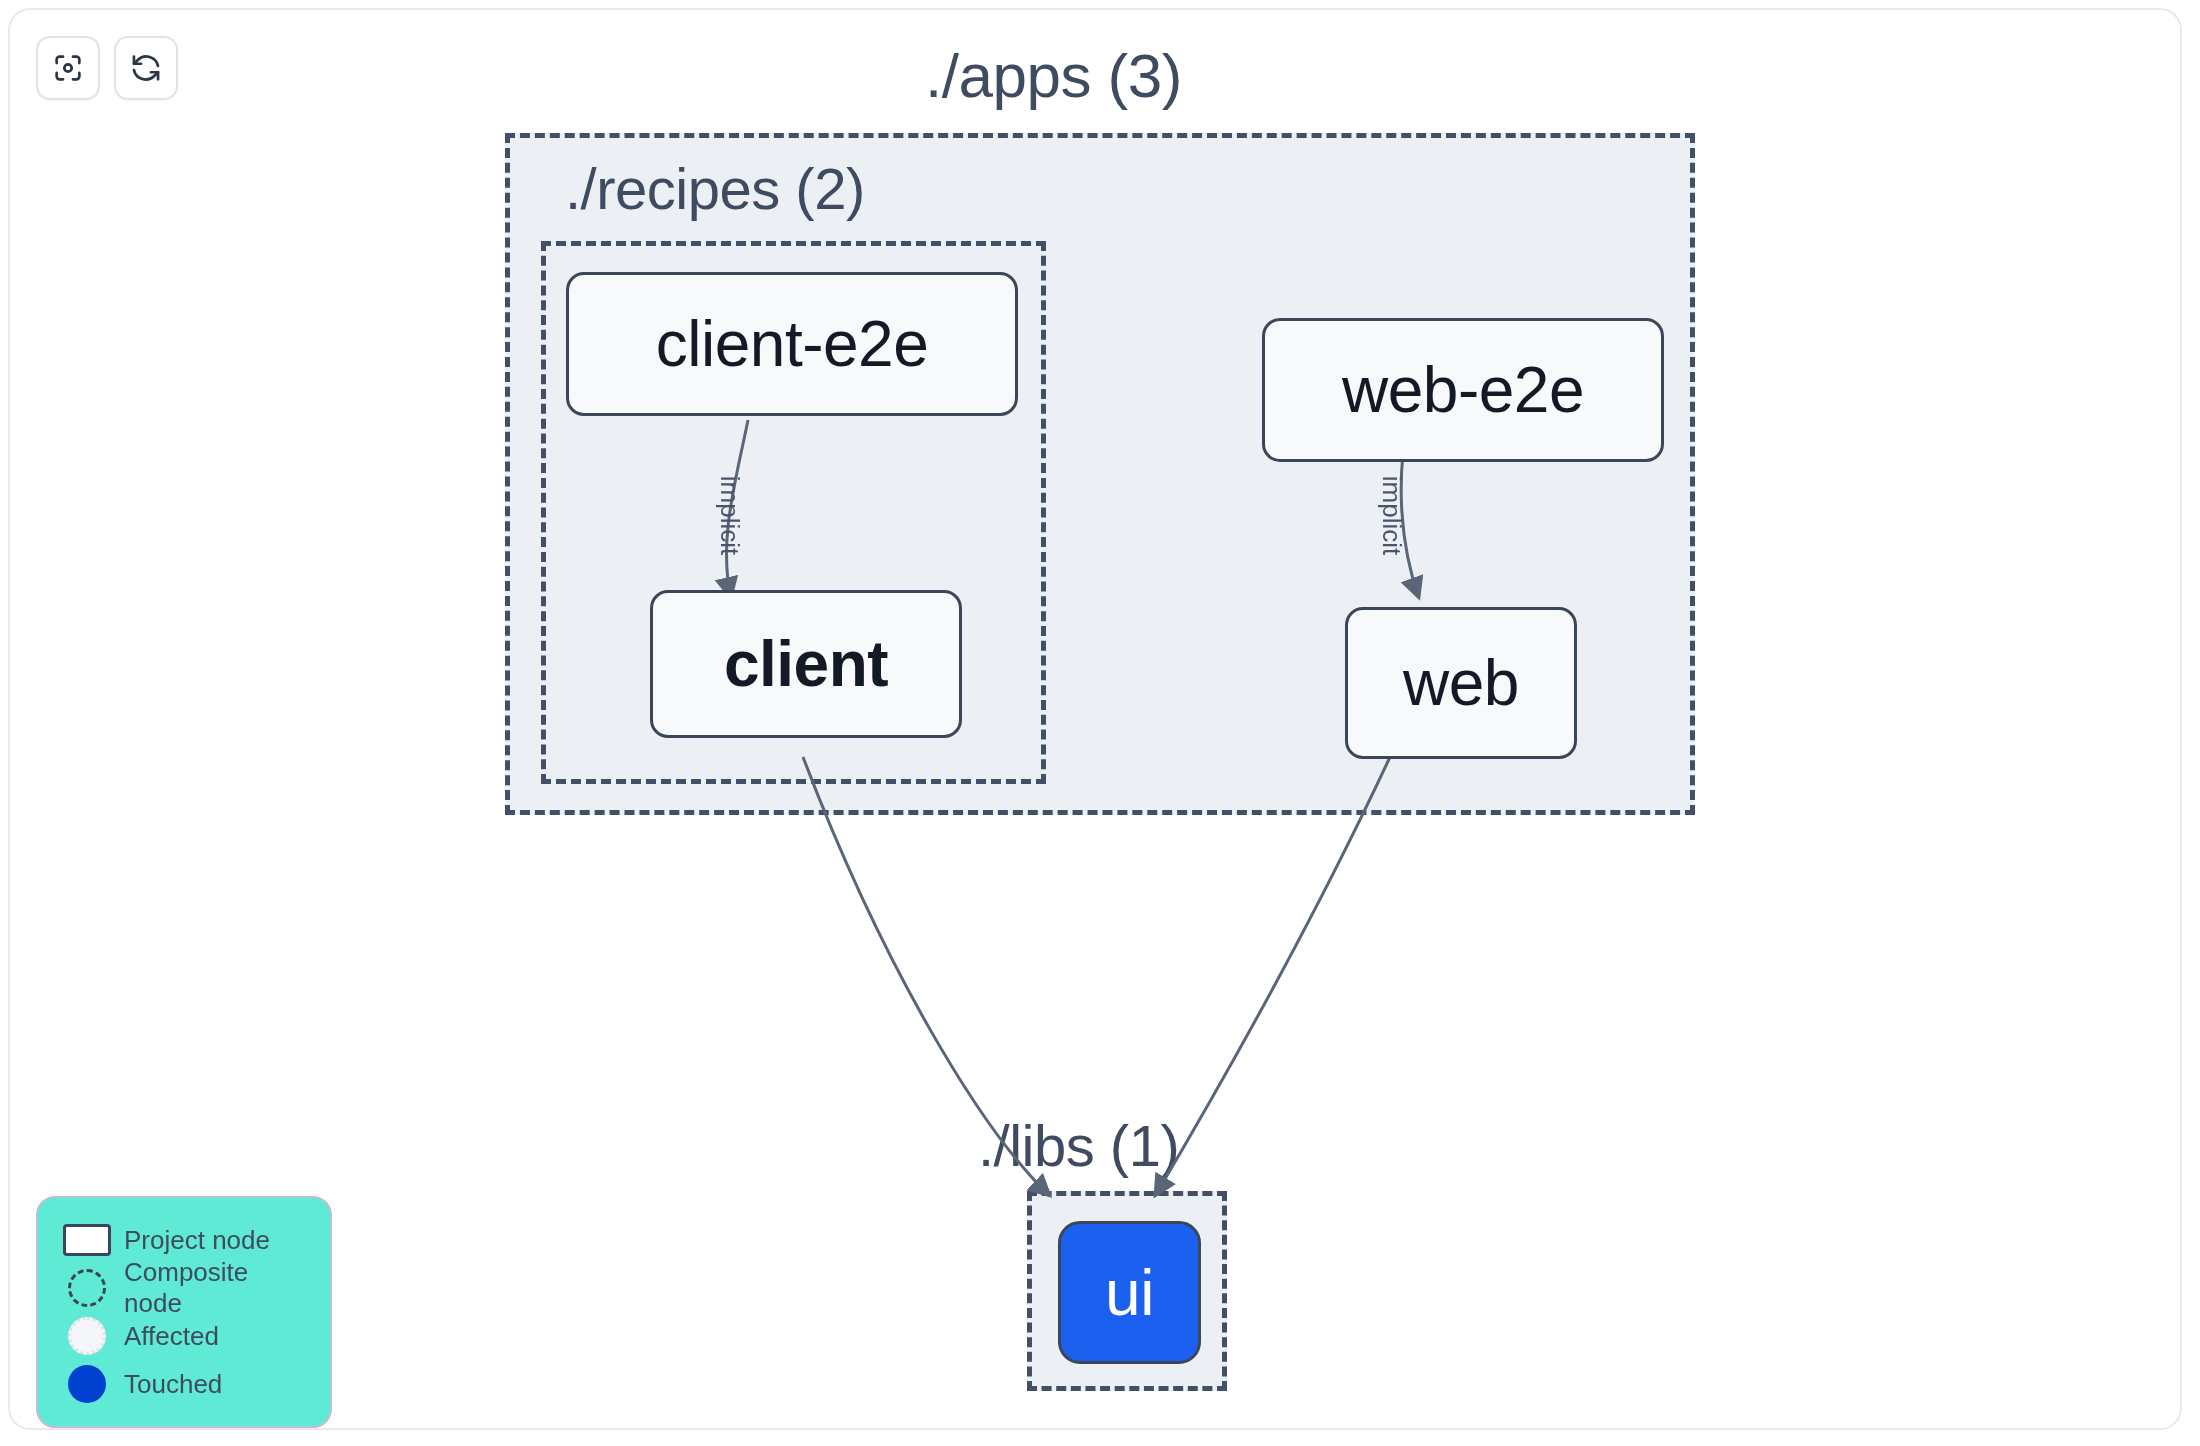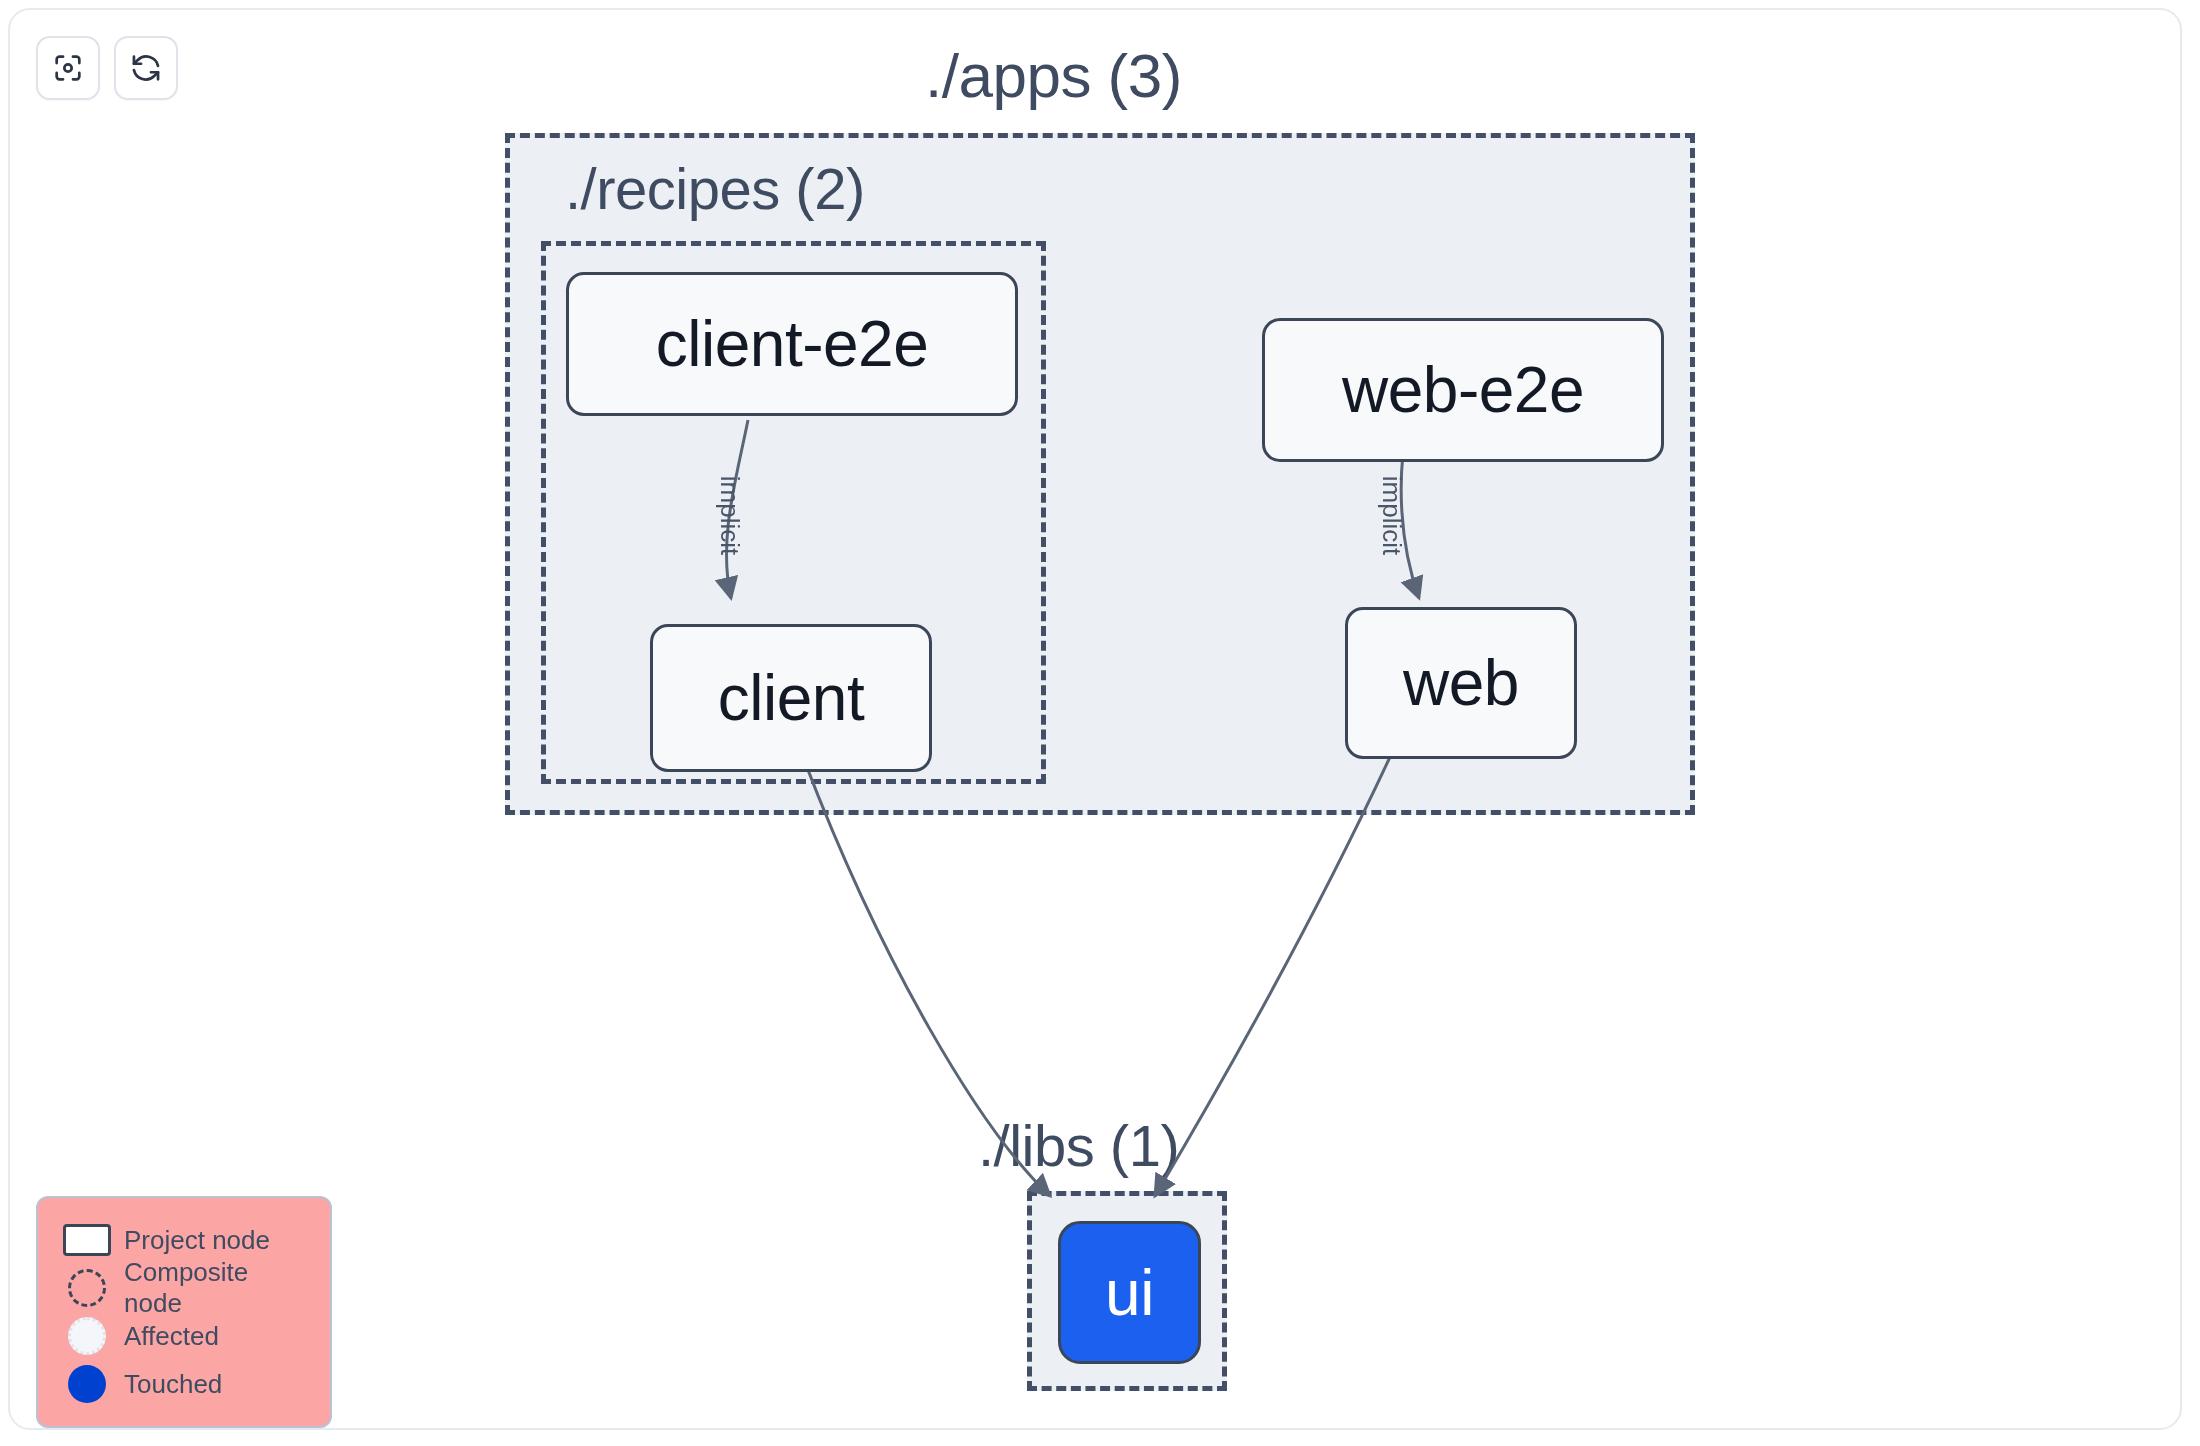--- a/index.html
+++ b/index.html
@@ -115,22 +115,22 @@
     pointer-events: none;
   }
 
   
   .legend {
     position: absolute;
     left: 36px;
     top: 1196px;
     width: 296px;
     border: 2px solid #b9c2d0;
-    border-radius: 12px;
-    background: #fca5a5;
+    border-radius: 19px;
+    background: #5eead4;
     padding: 18px 20px;
     box-sizing: border-box;
   }
   .legend-row {
     display: flex;
     align-items: center;
     height: 48px;
   }
   .legend-glyph {
     width: 58px;
@@ -231,21 +231,21 @@
   </svg>
 
   <div class="edge-label" style="left:690px; top:500px; transform:rotate(-90deg) scaleY(-1) scaleX(-1);">implicit</div>
 
   <div class="edge-label" style="left:1352px; top:500px; transform:rotate(-90deg) scaleY(-1) scaleX(-1);">implicit</div>
 
   <div class="node" style="left:566px; top:272px; width:452px; height:144px;">
     <span>client-e2e</span>
   </div>
 
-  <div class="node" style="left:650px; top:624px; width:282px; height:148px;">
+  <div class="node" style="left:650px; top:590px; width:312px; height:148px;font-weight:bold;">
     <span>client</span>
   </div>
 
   <div class="node" style="left:1262px; top:272px; width:402px; height:144px;margin-top:46px;">
     <span>web-e2e</span>
   </div>
 
   <div class="node" style="left:1345px; top:607px; width:232px; height:152px;">
     <span>web</span>
   </div>

